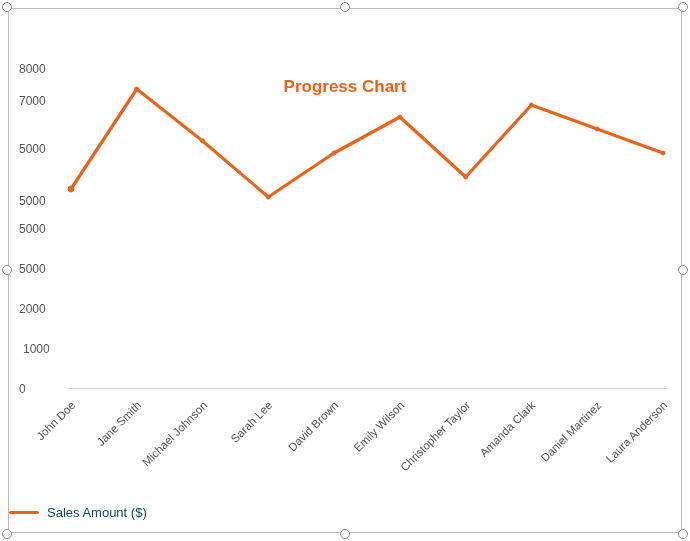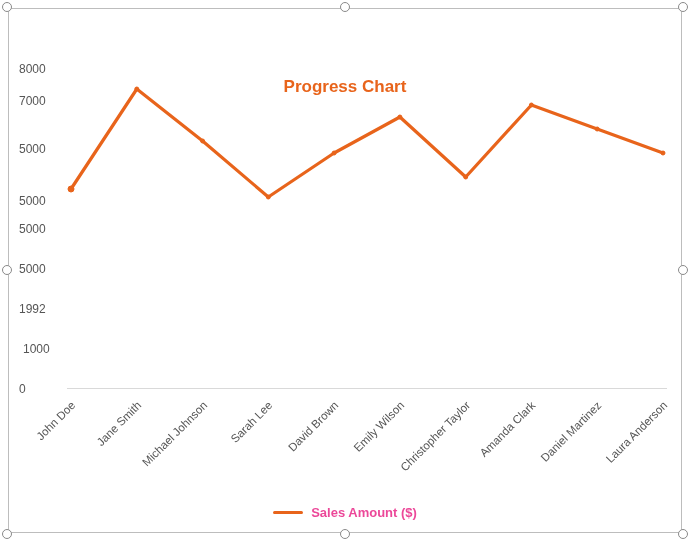--- a/index.html
+++ b/index.html
@@ -92,24 +92,22 @@
     transform-origin: right top;
     transform: rotate(-45deg);
     text-align: right;
   }
 
   .legend {
     position: absolute;
     left: 0;
     right: 0;
     top: 495px;
-    text-align: center;
     font-size: 13px;
-    color: #ec4899;
-    font-weight: bold;
+    color: #0c4a6e;
   }
   .legend .swatch {
     display: inline-block;
     width: 30px;
     height: 0;
     border-top: 3.5px solid #e8641b;
     vertical-align: middle;
     margin-right: 8px;
     border-radius: 2px;
   }
@@ -157,21 +155,21 @@
           <circle cx="464.4" cy="36.0" r="2"></circle>
           <circle cx="530.2" cy="60.0" r="2"></circle>
           <circle cx="596.0" cy="84.0" r="2"></circle>
         </g>
     </svg>
   </div>
 
   <div id="yticks-container" style="position: absolute; left: 0px; top: 0px; width: 100%; height: 100%; pointer-events: none;">
       <div class="ytick" style="top: 380px; left: 10px; width: 42px;">0</div>
       <div class="ytick" style="top: 340px; left: 14px; width: 42px;">1000</div>
-      <div class="ytick" style="top: 300px; left: 10px; width: 42px;">1992</div>
+      <div class="ytick" style="top: 300px; left: 10px; width: 42px;">2000</div>
       <div class="ytick" style="top: 260px; left: 10px; width: 42px;">5000</div>
       <div class="ytick" style="top: 220px; left: 10px; width: 42px;">5000</div>
       <div class="ytick" style="top: 192px; left: 10px; width: 42px;">5000</div>
       <div class="ytick" style="top: 140px; left: 10px; width: 42px;">5000</div>
       <div class="ytick" style="top: 92px; left: 10px; width: 42px;">7000</div>
       <div class="ytick" style="top: 60px; left: 10px; width: 42px;">8000</div>
     </div>
   <div class="xlabels" id="xlabels" style="position: absolute;">
       <div class="xlabel" style="left: 2px; top: 6px; transform: translateX(-100%) rotate(-45deg); transform-origin: right top;">John Doe</div>
       <div class="xlabel" style="left: 67.7778px; top: 6px; transform: translateX(-100%) rotate(-45deg); transform-origin: right top;">Jane Smith</div>

